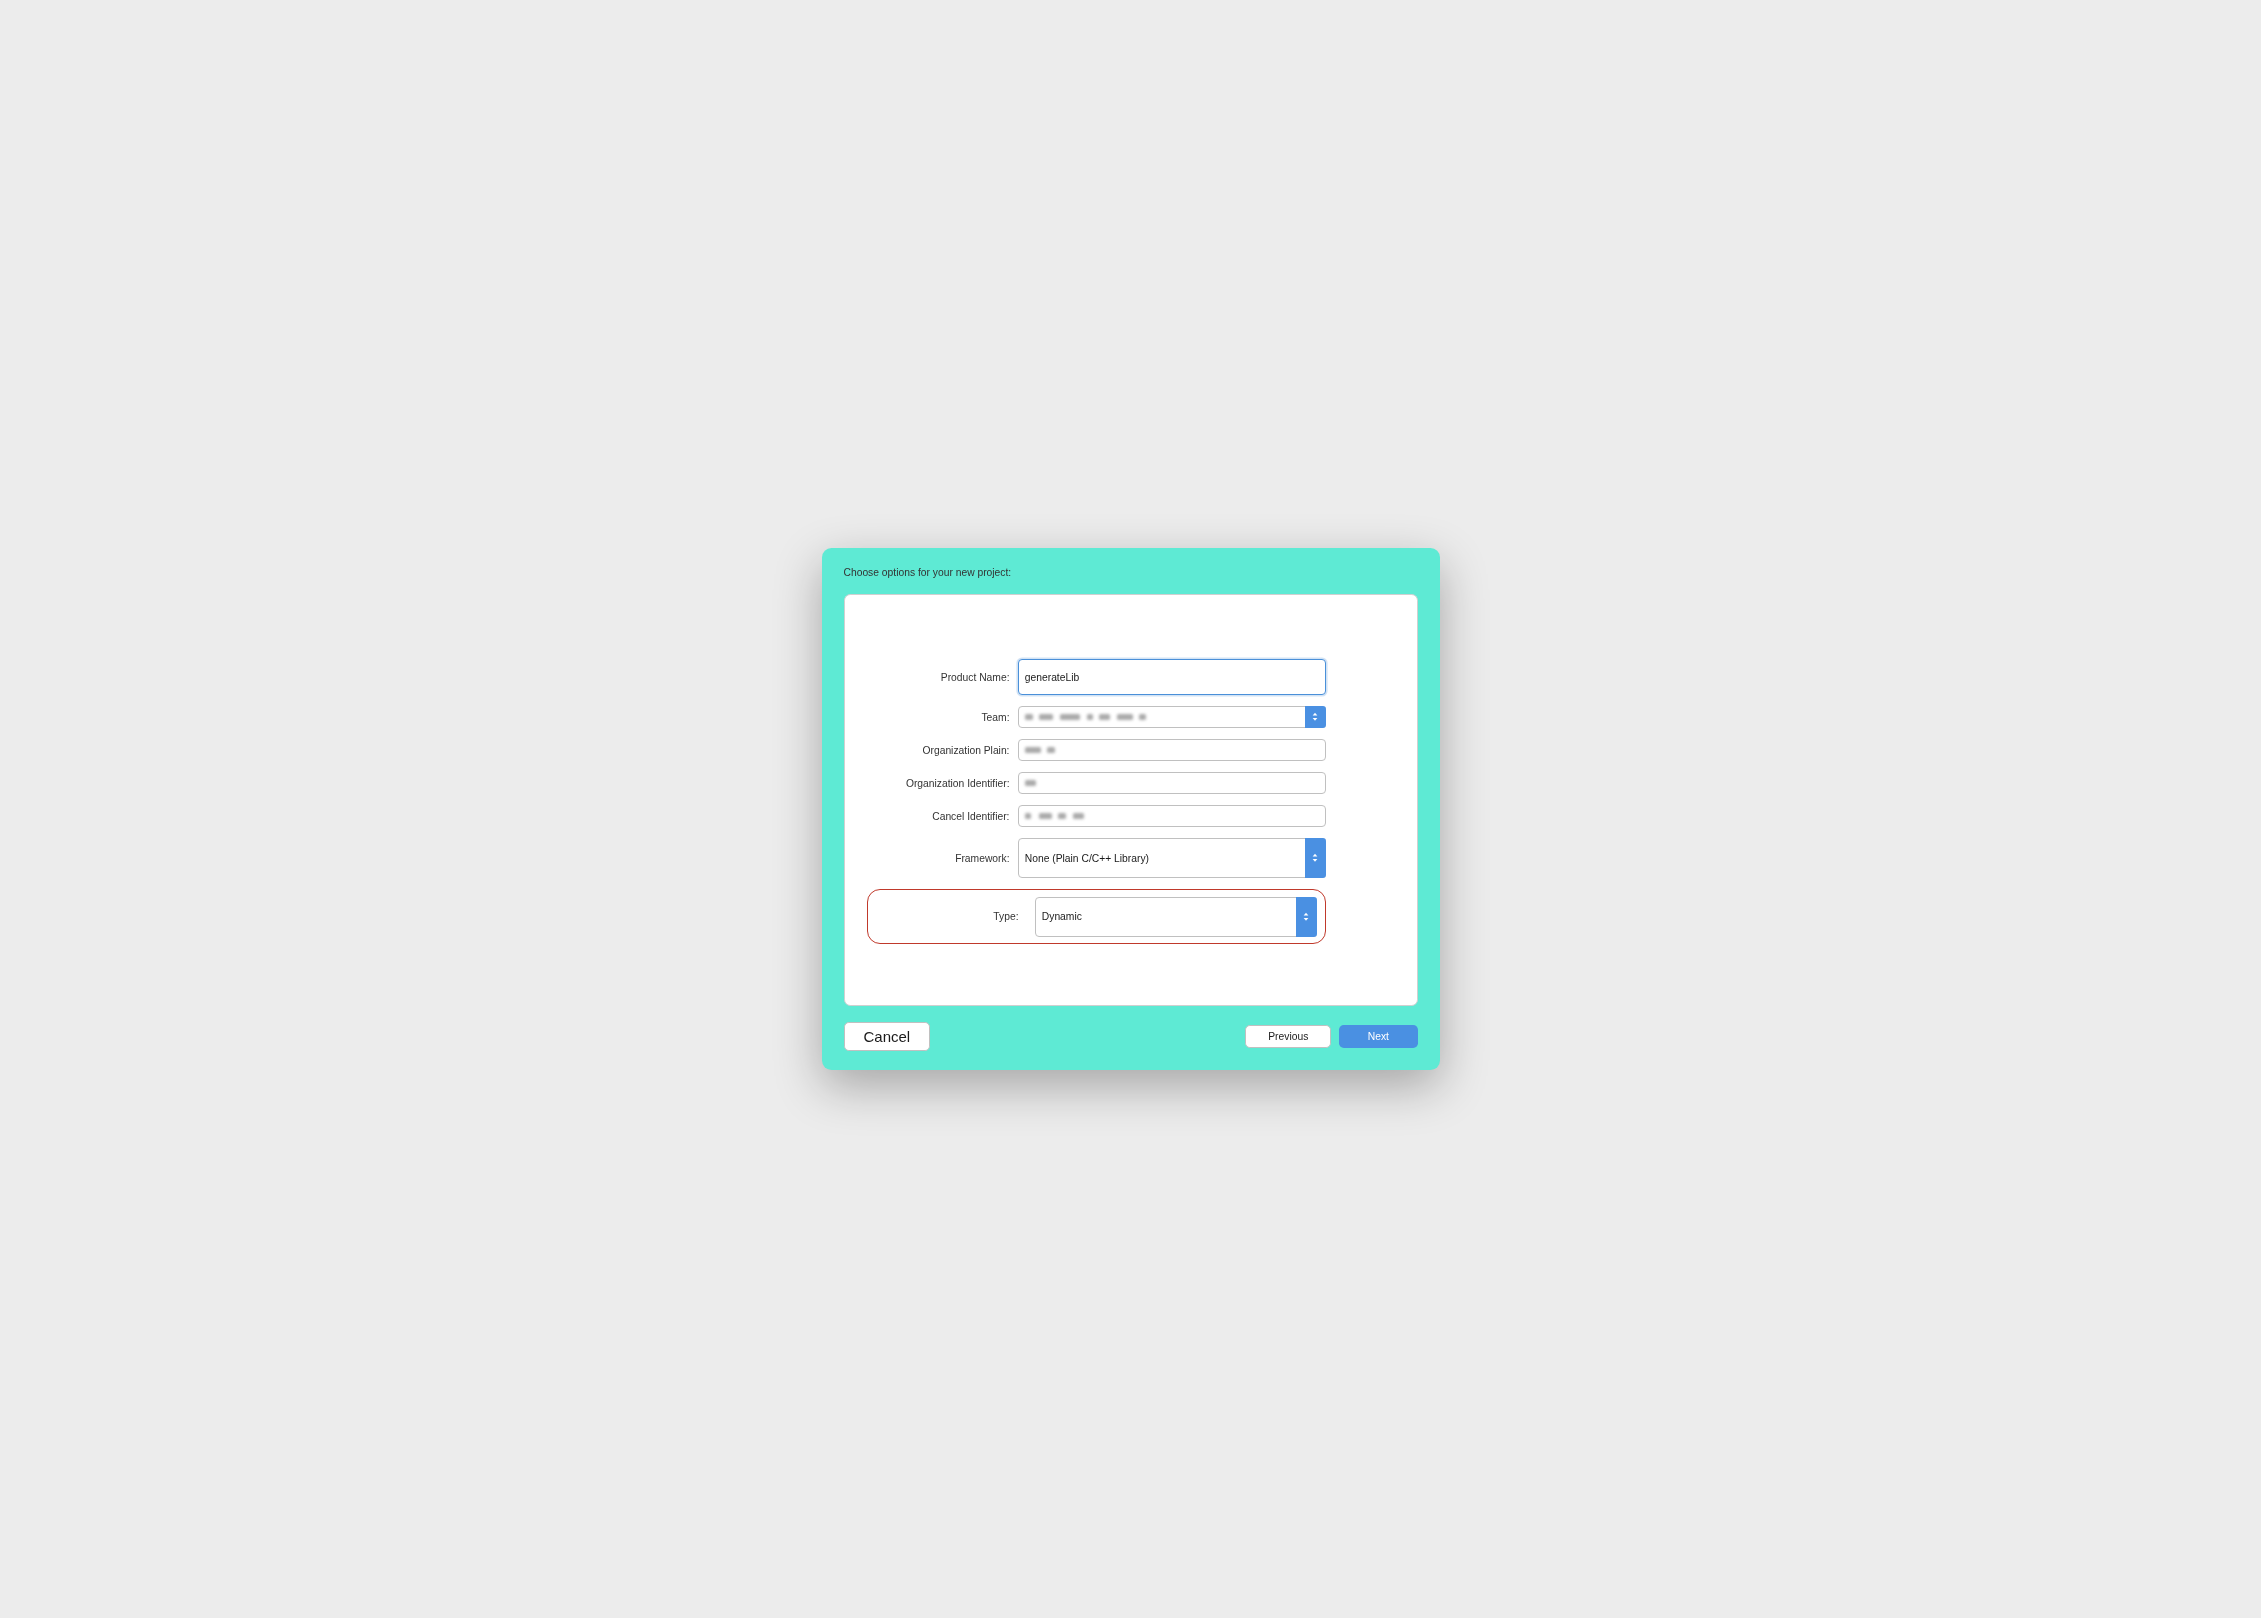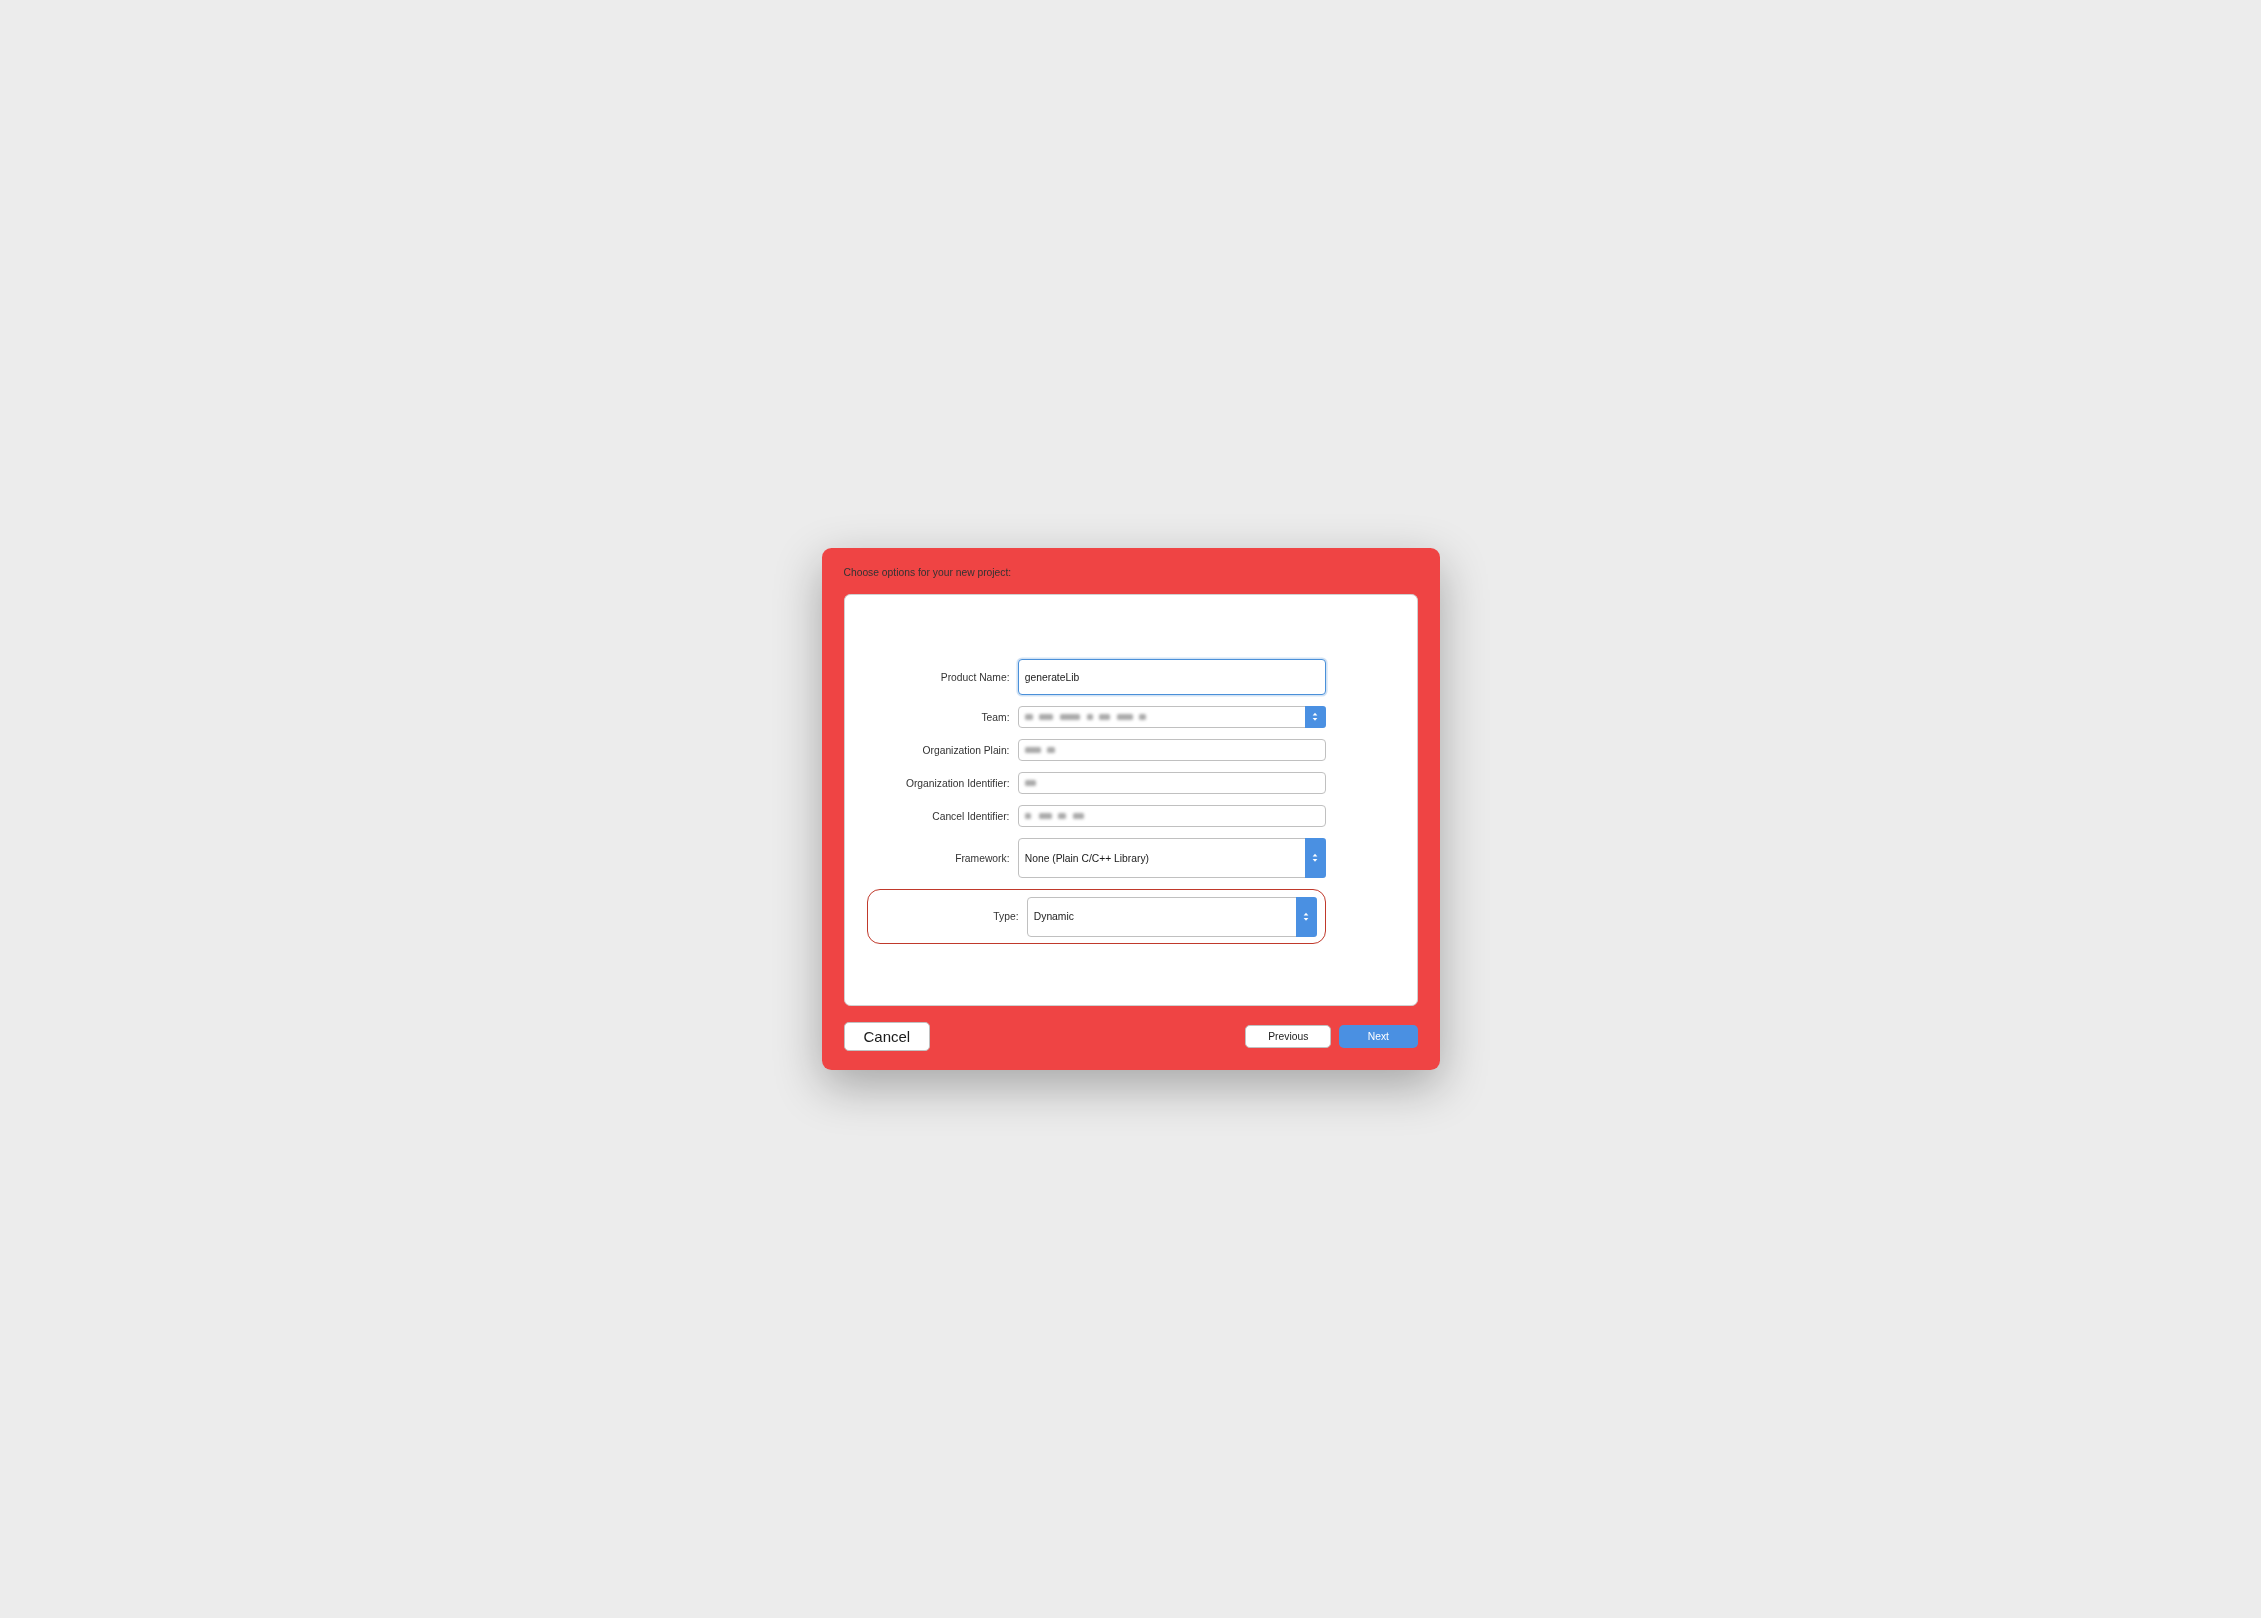--- a/index.html
+++ b/index.html
@@ -14,21 +14,21 @@
       font-size: 11px;
       color: #1a1a1a;
       width: 100vw;
       min-height: 100vh;
       display: flex;
       align-items: center;
       justify-content: center;
     }
 
     .dialog {
-      background-color: #ef4444;
+      background-color: #5eead4;
       border-radius: 9.5px;
       box-shadow: 0 16px 48px rgba(0,0,0,0.3);
       width: 618px;
       padding: 19px 22px 19px 22px;
       display: flex;
       flex-direction: column;
       gap: 12.7px;
     }
 
     .dialog-title {
@@ -128,21 +128,21 @@
     .select-arrow svg {
       fill: white;
     }
 
     .type-row-wrapper {
       border: 1.6px solid #c0392b;
       border-radius: 13px;
       padding: 6.3px 8px;
       display: flex;
       align-items: center;
-      gap: 8px;
+      gap: 16px;
     }
 
     .type-row-wrapper .form-label {
       
     }
 
     .footer {
       display: flex;
       align-items: center;
       justify-content: space-between;

